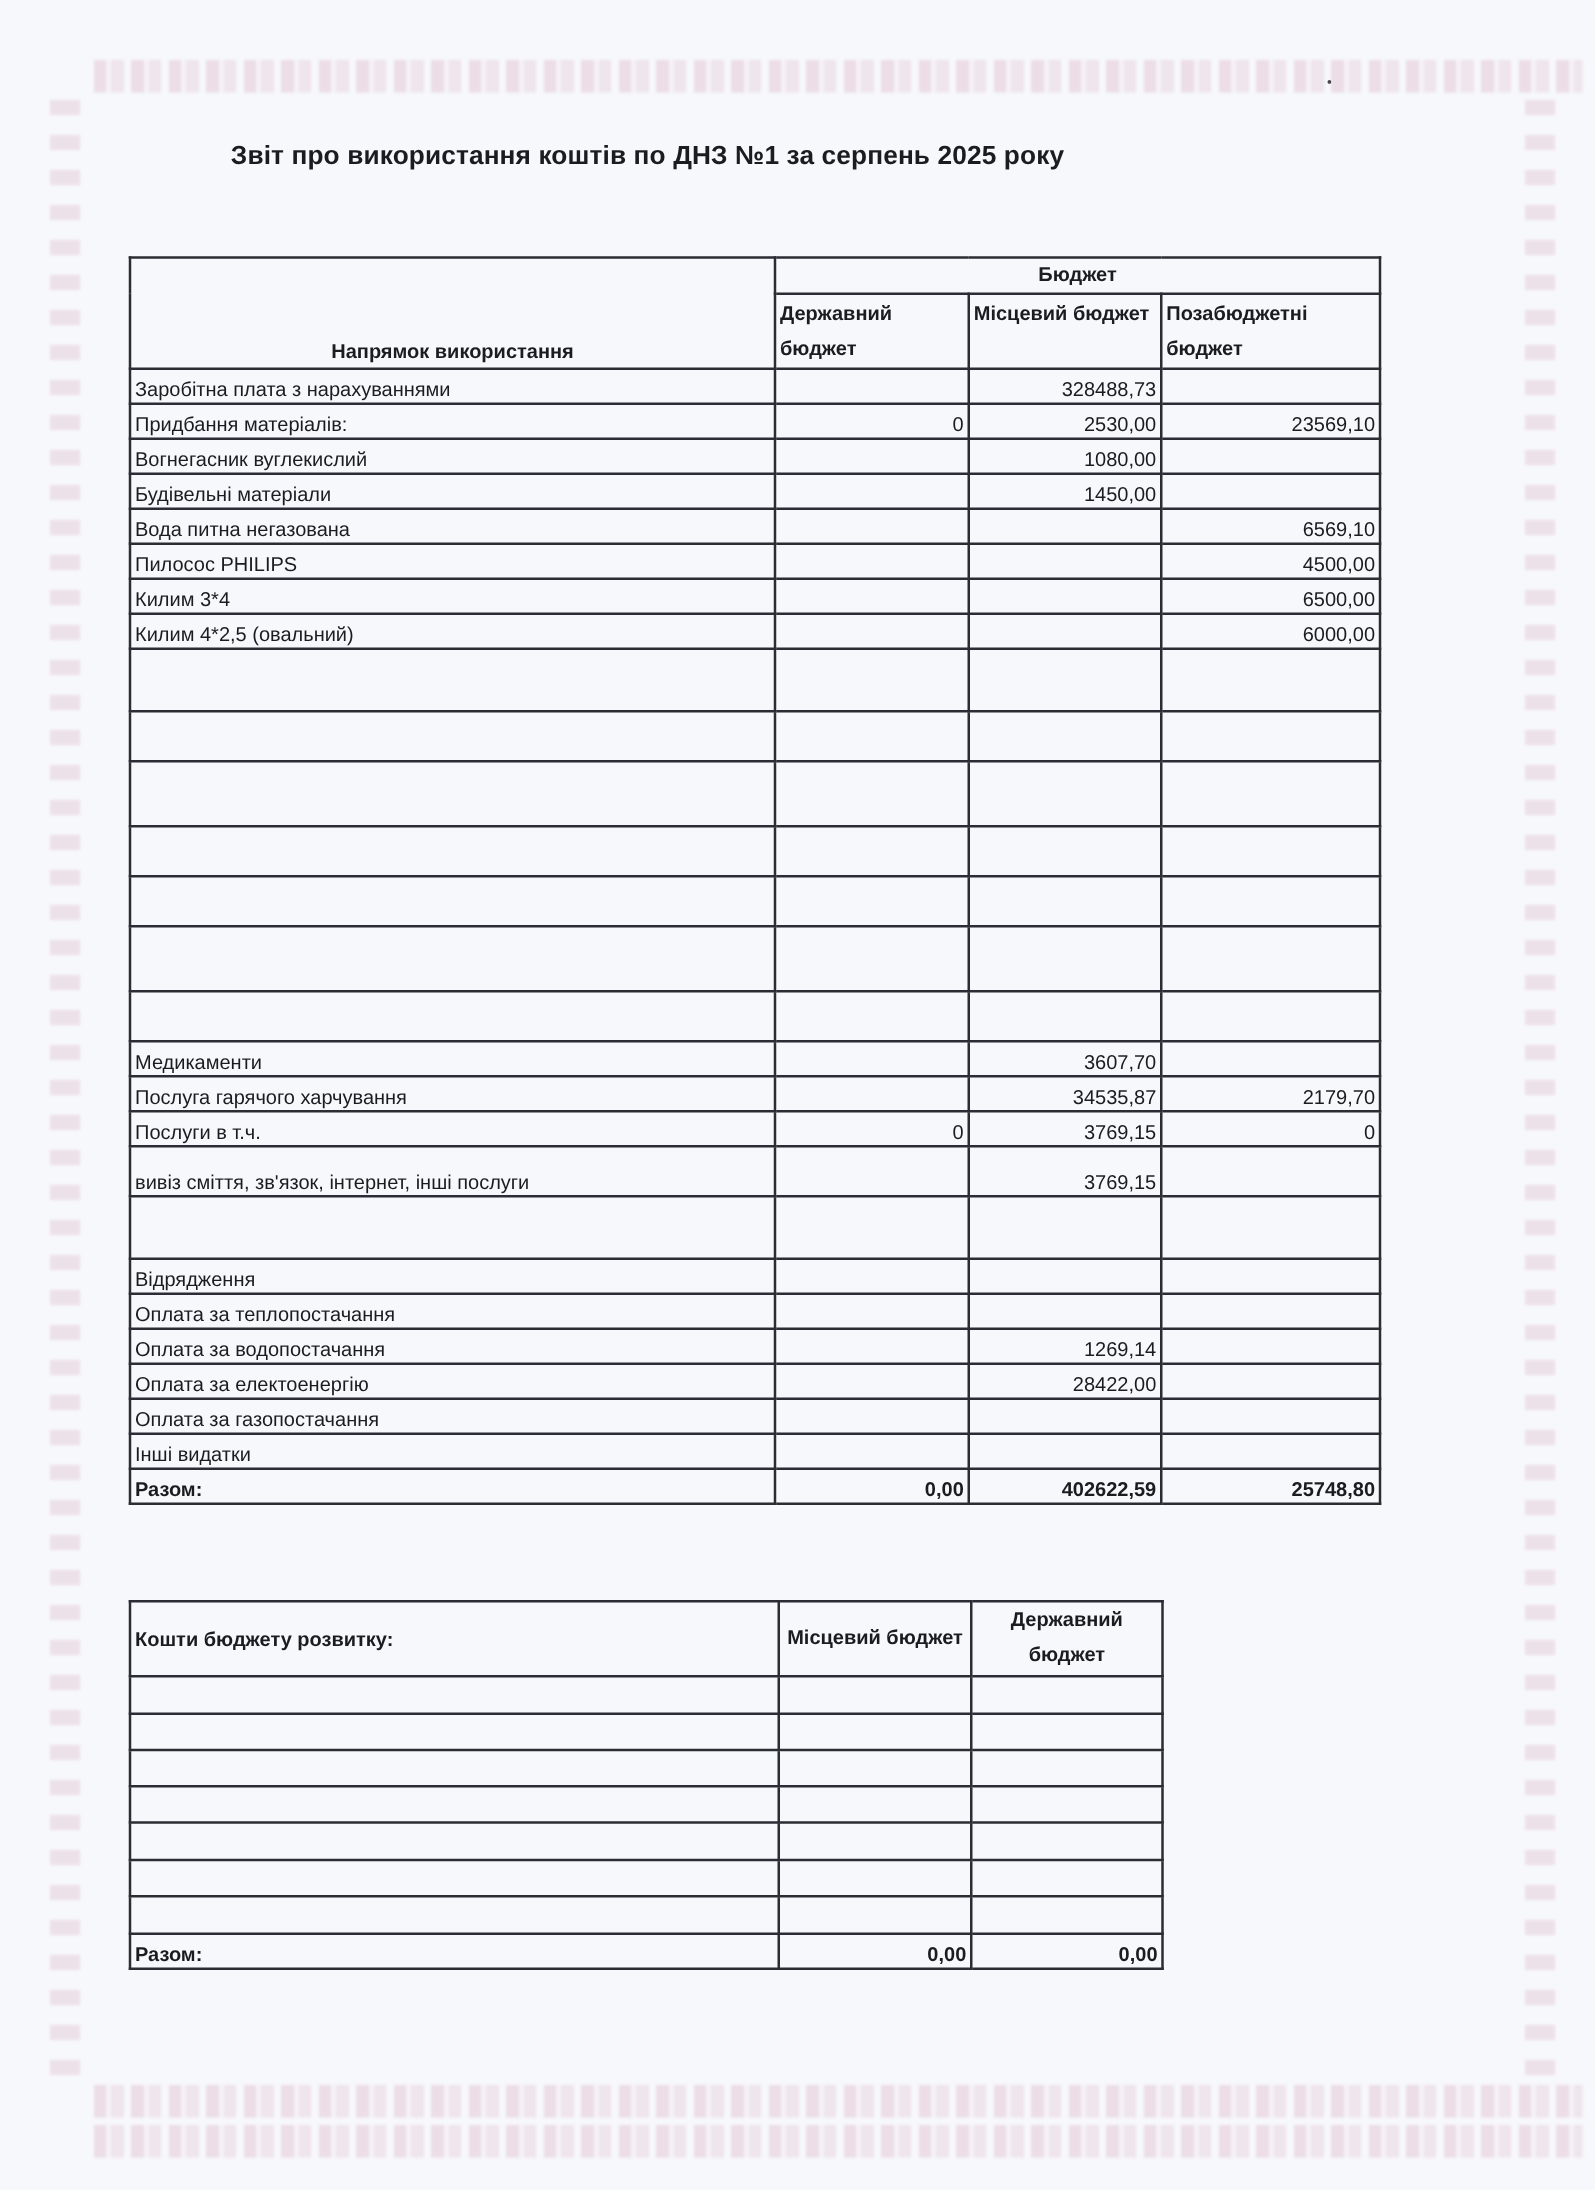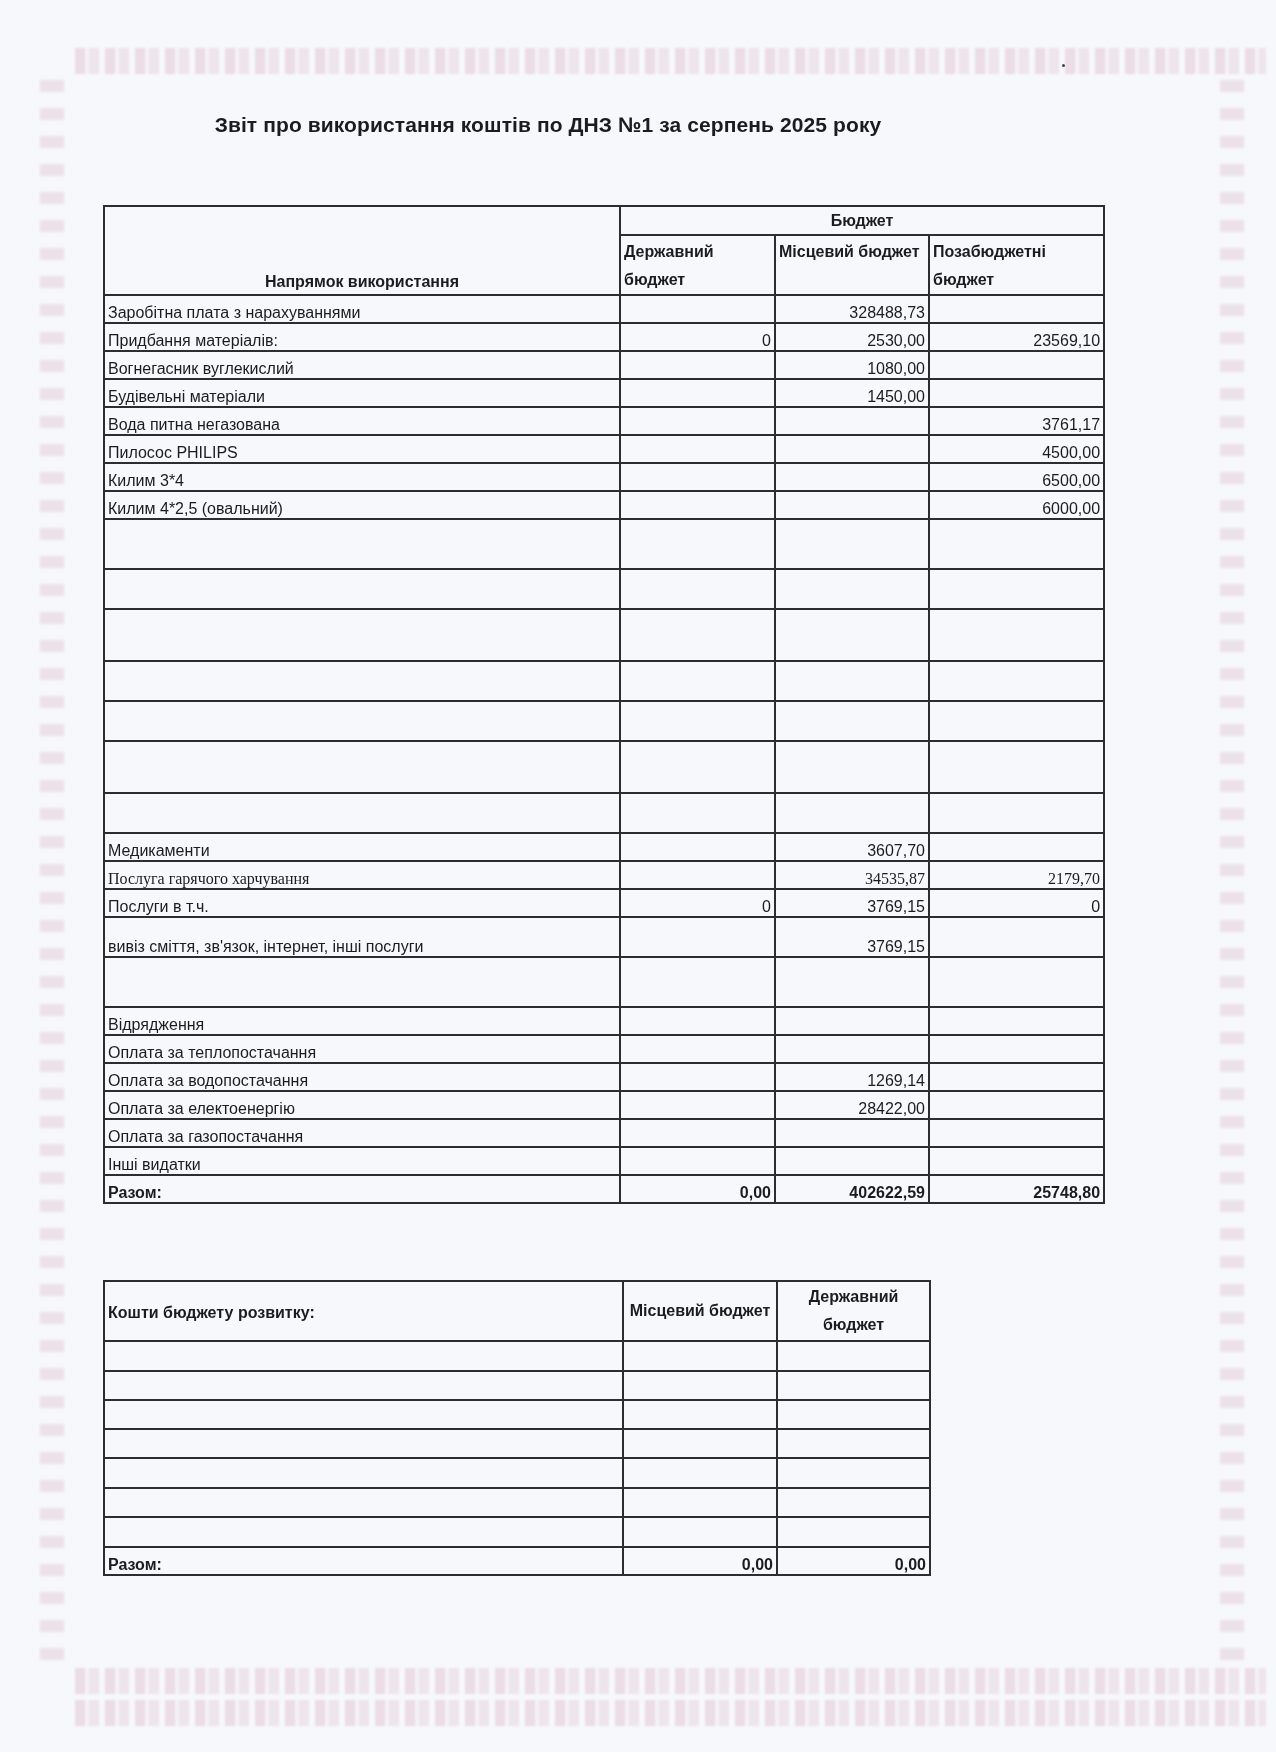--- a/index.html
+++ b/index.html
@@ -15,21 +15,21 @@
       repeating-linear-gradient(90deg, rgba(214,170,190,0.35) 0 10px, rgba(240,225,235,0.25) 10px 14px, rgba(214,170,190,0.25) 14px 24px, transparent 24px 30px);
     filter: blur(1.2px);
   }
   .deco-side {
     position: absolute; width: 24px;
     background: repeating-linear-gradient(180deg, rgba(214,170,190,0.3) 0 12px, transparent 12px 28px);
     filter: blur(1.4px);
   }
   .title {
     position: absolute; left: 0; width: 1036px; top: 113px; text-align: center;
-    font-weight: bold; font-size: 21px; letter-spacing: 0.1px; padding-left: 30px;
+    font-weight: bold; font-size: 21px; letter-spacing: 0.1px;
   }
   table {
     position: absolute; border-collapse: collapse; table-layout: fixed;
     font-size: 16px; background: transparent;
   }
   td, th {
     border: 2px solid #2c2c34; padding: 0 3px; height: 26px;
     vertical-align: bottom; overflow: hidden; white-space: nowrap;
   }
   th { font-weight: bold; text-align: left; }
@@ -94,21 +94,21 @@
       <tr style="height: 27px;">
         <td>Будівельні матеріали</td>
         <td class="num"></td>
         <td class="num">1450,00</td>
         <td class="num"></td>
       </tr>
       <tr style="height: 27px;">
         <td>Вода питна негазована</td>
         <td class="num"></td>
         <td class="num"></td>
-        <td class="num">3761,17</td>
+        <td class="num">6569,10</td>
       </tr>
       <tr style="height: 27px; padding-left: 24px;">
         <td>Пилосос PHILIPS</td>
         <td class="num"></td>
         <td class="num"></td>
         <td class="num">4500,00</td>
       </tr>
       <tr style="height: 27px;">
         <td>Килим 3*4</td>
         <td class="num"></td>
@@ -162,21 +162,21 @@
         <td class="num"></td>
         <td class="num"></td>
         <td class="num"></td>
       </tr>
       <tr style="height: 28px;">
         <td>Медикаменти</td>
         <td class="num"></td>
         <td class="num">3607,70</td>
         <td class="num"></td>
       </tr>
-      <tr style="height: 27px; font-family: Liberation Serif, serif;">
+      <tr style="height: 27px;">
         <td>Послуга гарячого харчування</td>
         <td class="num"></td>
         <td class="num">34535,87</td>
         <td class="num">2179,70</td>
       </tr>
       <tr style="height: 27px;">
         <td>Послуги в т.ч.</td>
         <td class="num">0</td>
         <td class="num">3769,15</td>
         <td class="num">0</td>

